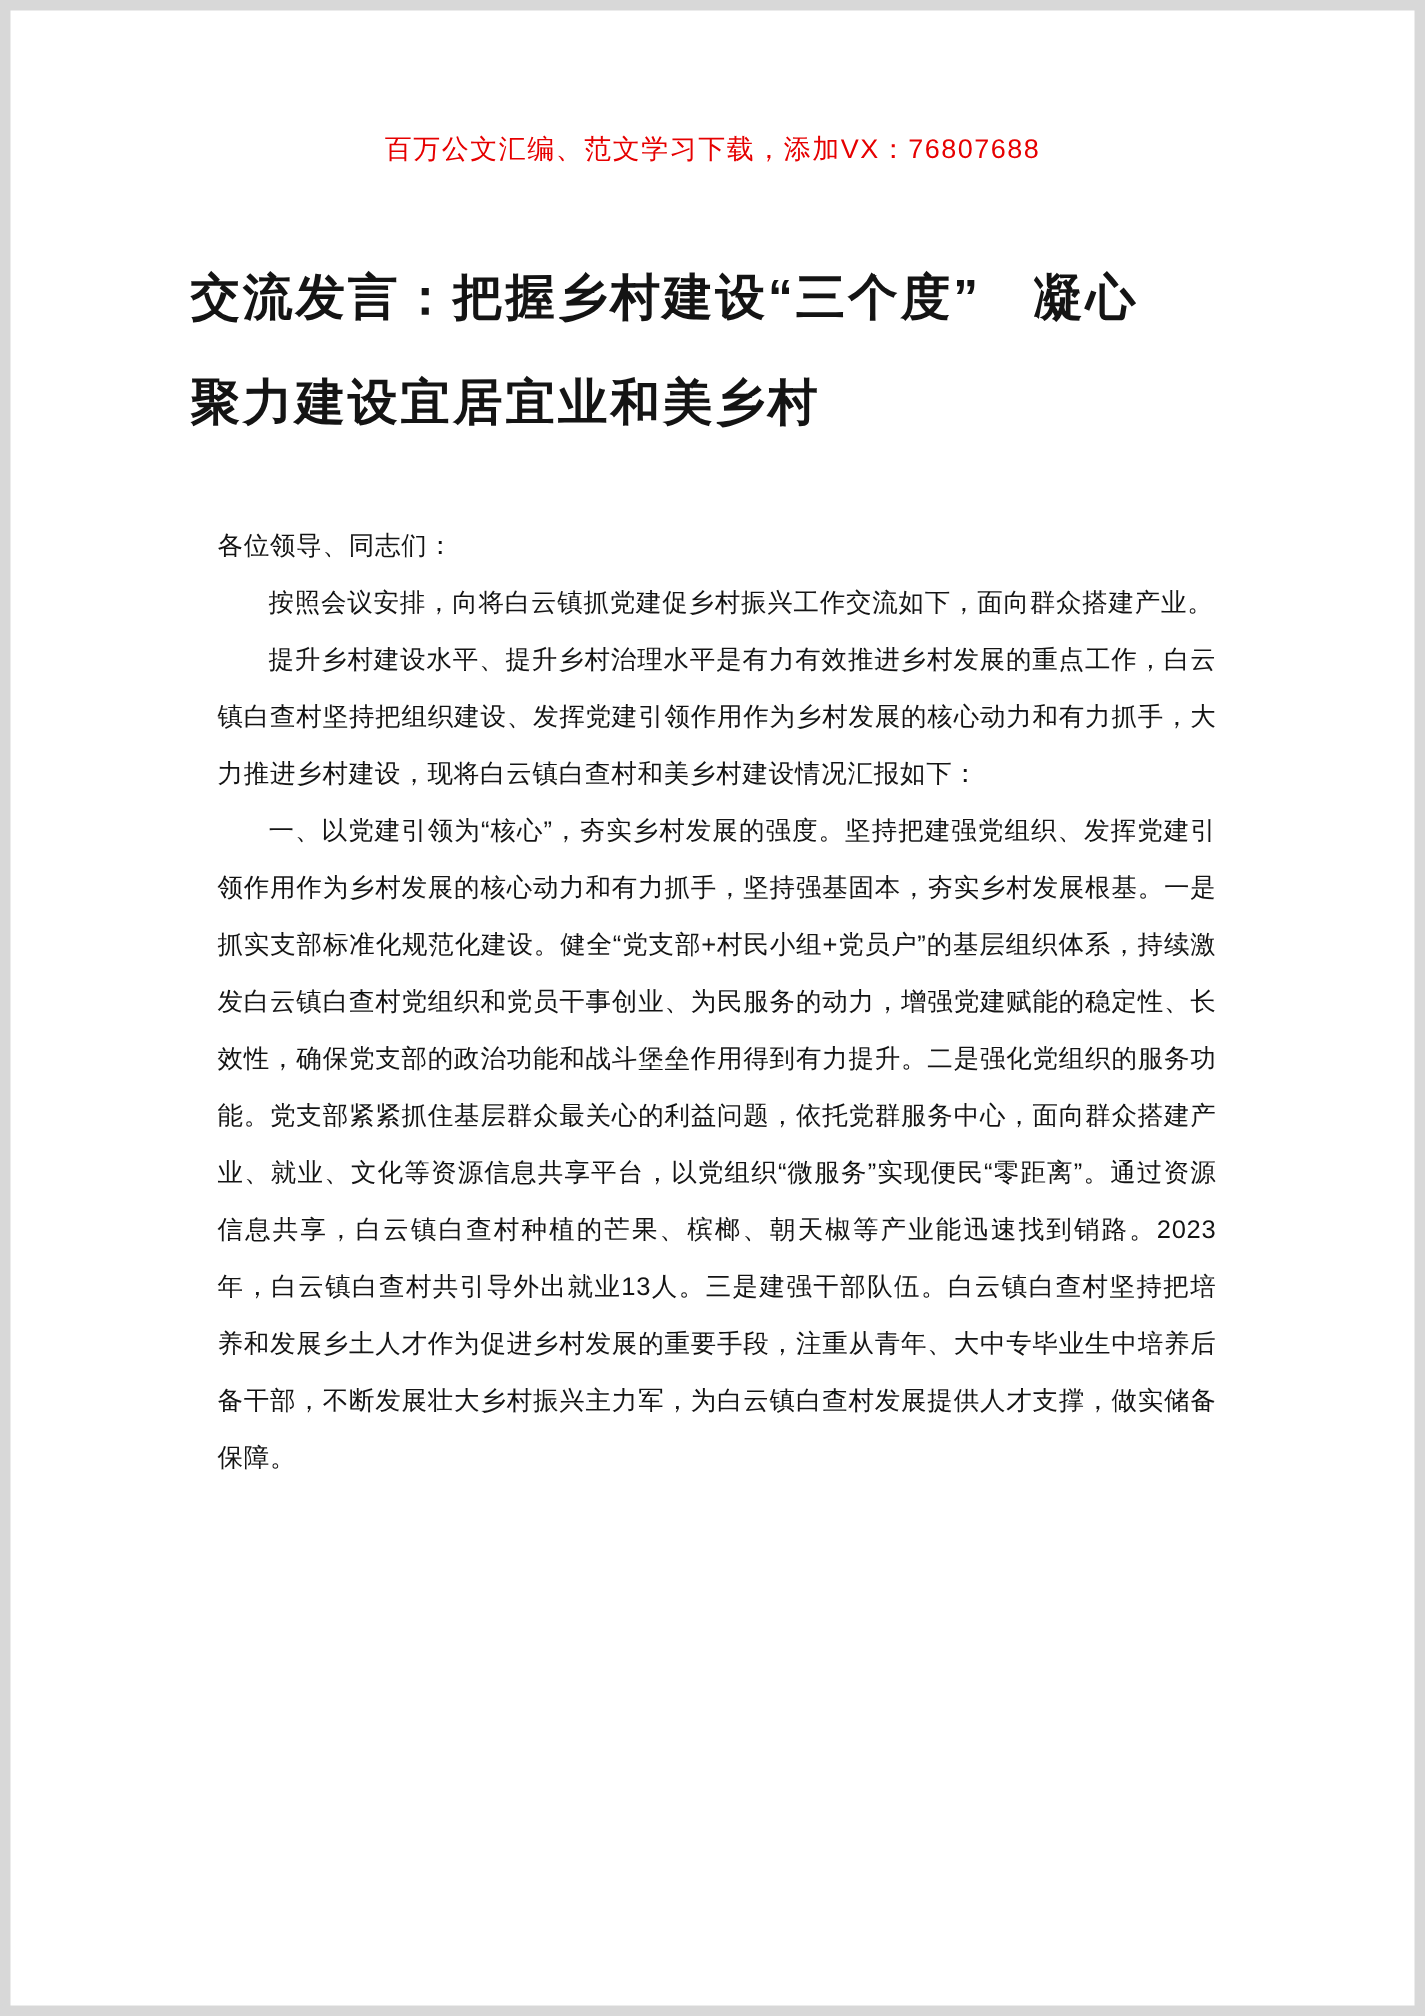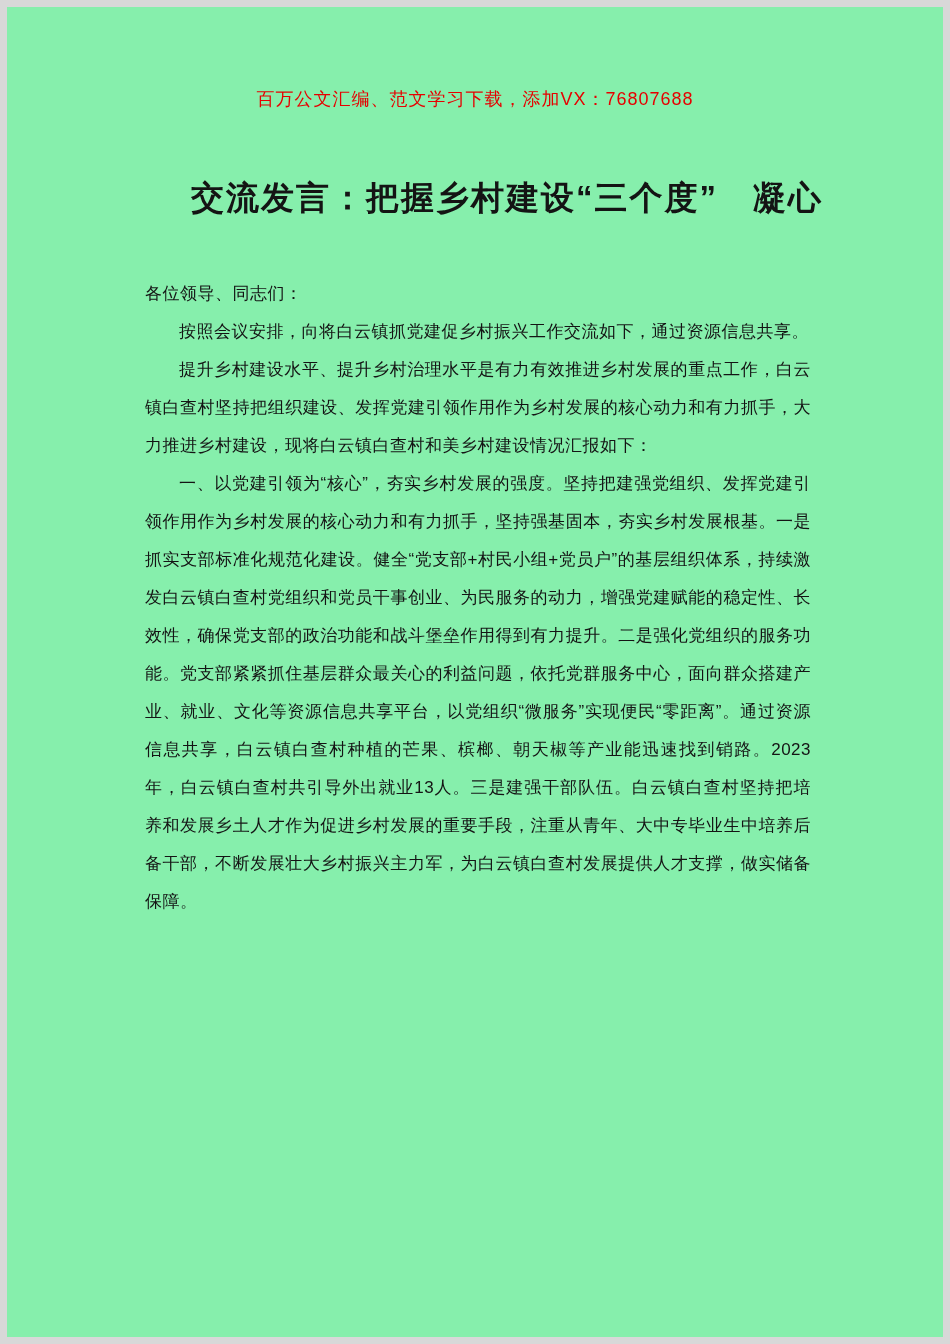--- a/index.html
+++ b/index.html
@@ -13,34 +13,34 @@
     overflow: hidden;
     font-family: "Liberation Sans", "DejaVu Sans", sans-serif;
     position: relative;
   }
   .sheet {
     position: absolute;
     left: 7px;
     top: 7px;
     width: 936px;
     height: 1330px;
-    background: #86efac;
+    background: #ffffff;
     box-sizing: border-box;
   }
   .notice {
     margin-top: 80px;
     text-align: center;
     color: #e60000;
     font-size: 18px;
     letter-spacing: 1px;
     font-weight: 500;
   }
   .title {
     margin: 52px 120px 0 120px;
-    text-align: right;
+    text-align: left;
     font-size: 33px;
     font-weight: bold;
     color: #141414;
     line-height: 70px;
     letter-spacing: 2px;
   }
   .doc-body {
     margin: 42px 132px 0 138px;
     font-size: 17px;
     line-height: 38px;
@@ -58,22 +58,23 @@
 </style>
 </head>
 <body>
 
 <div class="sheet">
 
   <div class="notice">百万公文汇编、范文学习下载，添加VX：76807688</div>
 
   <div class="title">
     <div>交流发言：把握乡村建设“三个度”　凝心</div>
+    <div>聚力建设宜居宜业和美乡村</div>
   </div>
 
   <div class="doc-body">
     <p>各位领导、同志们：</p>
-    <p class="indent">按照会议安排，向将白云镇抓党建促乡村振兴工作交流如下，通过资源信息共享。</p>
+    <p class="indent">按照会议安排，向将白云镇抓党建促乡村振兴工作交流如下，面向群众搭建产业。</p>
     <p class="indent">提升乡村建设水平、提升乡村治理水平是有力有效推进乡村发展的重点工作，白云镇白查村坚持把组织建设、发挥党建引领作用作为乡村发展的核心动力和有力抓手，大力推进乡村建设，现将白云镇白查村和美乡村建设情况汇报如下：</p>
     <p class="indent">一、以党建引领为“核心”，夯实乡村发展的强度。坚持把建强党组织、发挥党建引领作用作为乡村发展的核心动力和有力抓手，坚持强基固本，夯实乡村发展根基。一是抓实支部标准化规范化建设。健全“党支部+村民小组+党员户”的基层组织体系，持续激发白云镇白查村党组织和党员干事创业、为民服务的动力，增强党建赋能的稳定性、长效性，确保党支部的政治功能和战斗堡垒作用得到有力提升。二是强化党组织的服务功能。党支部紧紧抓住基层群众最关心的利益问题，依托党群服务中心，面向群众搭建产业、就业、文化等资源信息共享平台，以党组织“微服务”实现便民“零距离”。通过资源信息共享，白云镇白查村种植的芒果、槟榔、朝天椒等产业能迅速找到销路。2023年，白云镇白查村共引导外出就业13人。三是建强干部队伍。白云镇白查村坚持把培养和发展乡土人才作为促进乡村发展的重要手段，注重从青年、大中专毕业生中培养后备干部，不断发展壮大乡村振兴主力军，为白云镇白查村发展提供人才支撑，做实储备保障。</p>
   </div>
 
 </div>
 
 </body></html>

